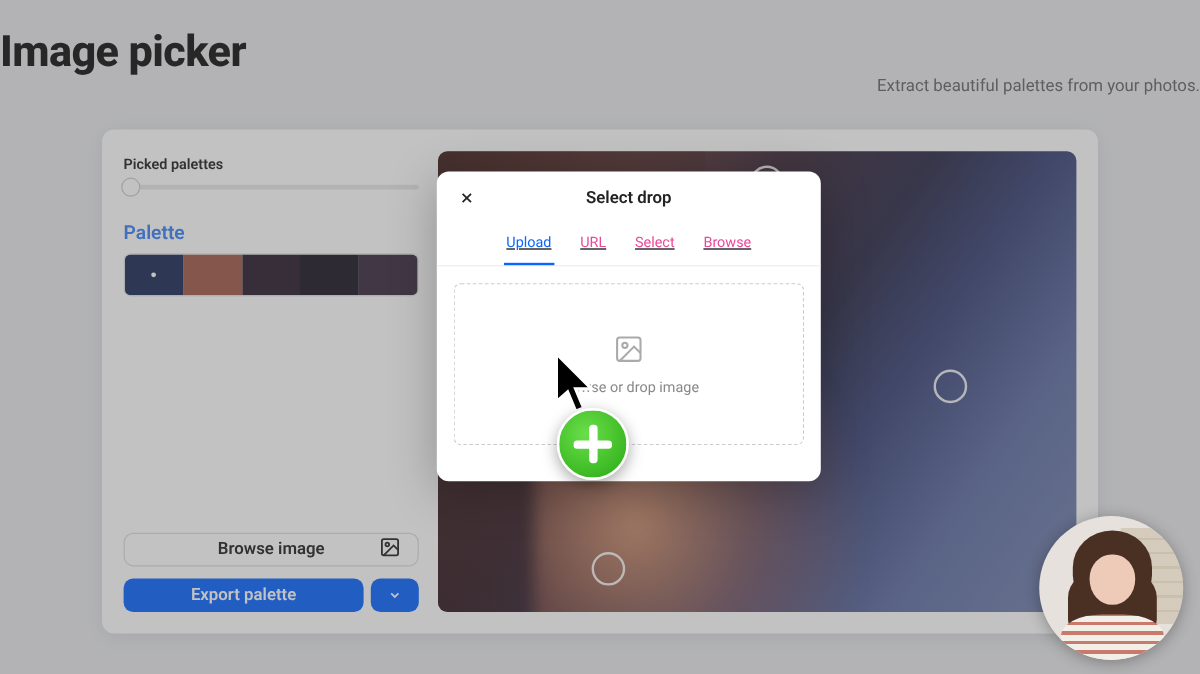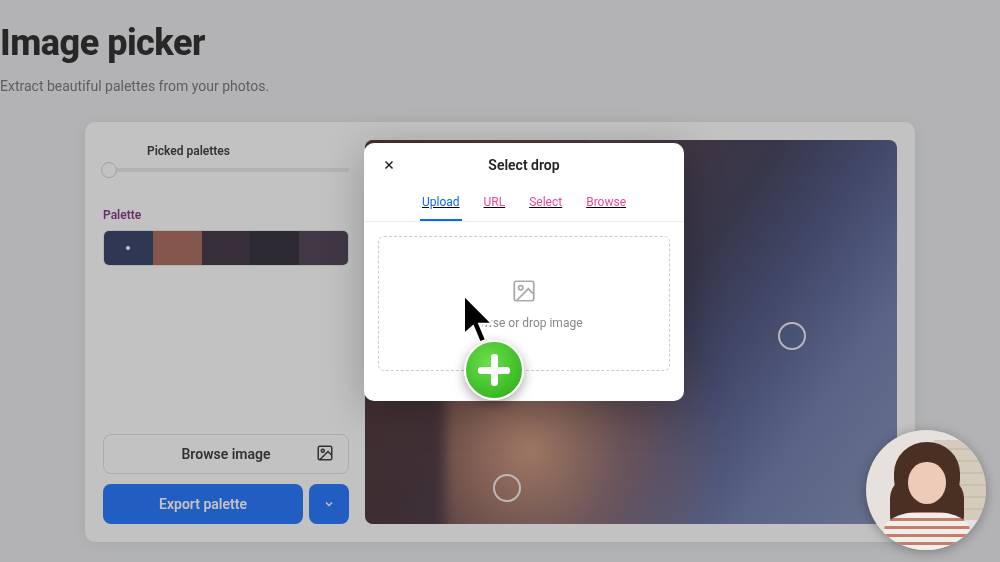--- a/index.html
+++ b/index.html
@@ -21,22 +21,22 @@
 .page-title {
   font-size: 36px;
   font-weight: 800;
   color: #111;
   padding-top: 22px;
   letter-spacing: -0.5px;
 }
 .page-subtitle {
   font-size: 14px;
   color: #666;
-  text-align: left;
-  margin-top: 14px;
+  text-align: right;
+  margin-top: 0;
 }
 .main-card {
   margin: 28px auto 0;
   width: 830px;
   height: 420px;
   background: #fff;
   border-radius: 10px;
   box-shadow: 0 2px 18px rgba(0,0,0,0.08);
   display: flex;
   padding: 18px;
@@ -45,44 +45,43 @@
 .left-panel {
   width: 246px;
   display: flex;
   flex-direction: column;
 }
 .section-label {
   font-size: 12px;
   font-weight: 600;
   color: #222;
   margin-top: 4px;
-  margin-left: 44px;
 }
 .slider-track {
   margin-top: 10px;
   height: 4px;
   background: #e8e8e8;
   border-radius: 2px;
   position: relative;
 }
 .slider-thumb {
   position: absolute;
   left: -2px;
   top: -6px;
   width: 16px;
   height: 16px;
   background: #fff;
   border: 1px solid #ccc;
   border-radius: 50%;
 }
 .palette-label {
-  font-size: 12px;
+  font-size: 16px;
   font-weight: 600;
-  color: #701a75;
-  margin-top: 36px;
+  color: #3b82f6;
+  margin-top: 26px;
 }
 .palette-row {
   margin-top: 8px;
   height: 36px;
   display: flex;
   border-radius: 6px;
   overflow: hidden;
   border: 1px solid #e6e6e6;
 }
 .swatch {
@@ -94,21 +93,21 @@
 .swatch-dot {
   width: 4px; height: 4px; border-radius: 50%; background: #fff;
 }
 .left-bottom {
   margin-top: auto;
   display: flex;
   flex-direction: column;
   gap: 10px;
 }
 .btn {
-  height: 40px;
+  height: 28px;
   border-radius: 8px;
   font-size: 14px;
   font-weight: 600;
   display: flex;
   align-items: center;
   justify-content: center;
   cursor: pointer;
   position: relative;
 }
 .btn-outline {

